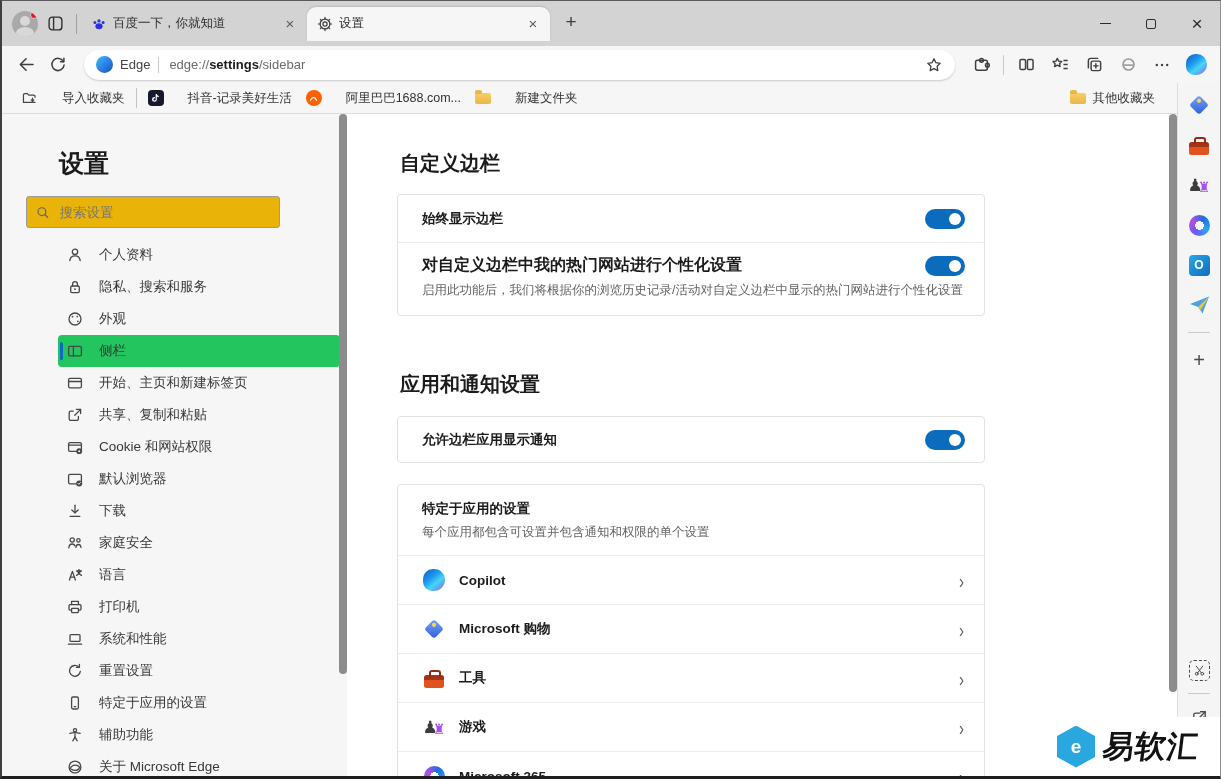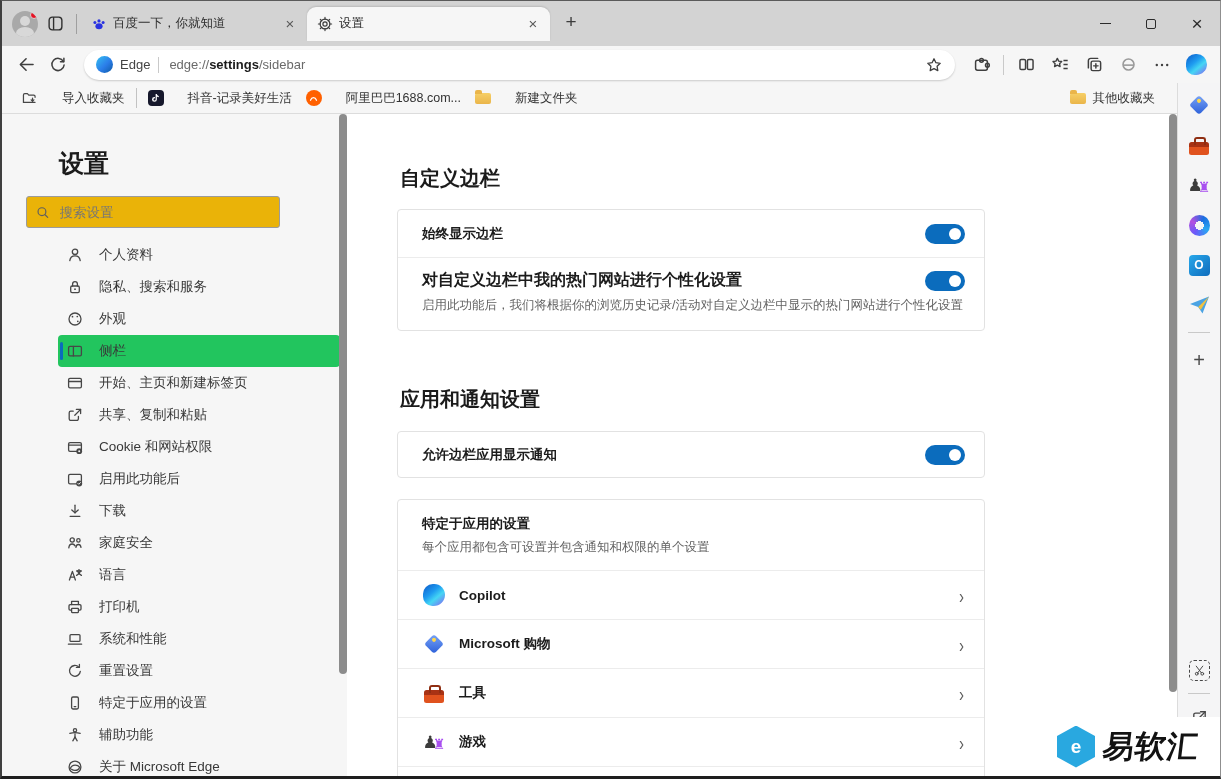--- a/index.html
+++ b/index.html
@@ -56,21 +56,21 @@
   .sitem{position:relative;height:32px;margin:0 4px 0 56px;width:282px;display:flex;align-items:center;border-radius:4px;color:#383838;font-size:13.5px;}
   .sitem .nico{margin-left:8px;flex:none;}
   .sitem .lbl{margin-left:15px;white-space:nowrap;}
   .sitem.selected{background:#22c55e;font-weight:400;}
   .sitem.selected::before{content:"";position:absolute;left:2px;top:7px;bottom:7px;width:3px;border-radius:2px;background:#0b6cbd;}
   .nico{stroke:#474747;fill:none;stroke-width:1.3;stroke-linecap:round;stroke-linejoin:round;}
   
   .sb{position:absolute;width:8px;border-radius:4px;background:#8c8c8c;}
   
   .content{position:absolute;left:345px;top:0;width:833px;height:667px;background:#fff;padding-left:50px;}
-  .h1{margin:51px 0 0 3px;font-size:20px;font-weight:700;color:#1b1b1b;height:27px;}
+  .h1{margin:36px 0 0 3px;font-size:20px;font-weight:700;color:#1b1b1b;height:27px;}
   .card{width:588px;border:1px solid #e2e2e2;border-radius:4px;background:#fff;}
   .card1{margin-top:17px;}
   .trow{display:flex;align-items:center;height:47px;padding:0 19px 0 24px;}
   .trow .lab{font-size:13.5px;font-weight:700;color:#1b1b1b;flex:1;}
   .trow2{padding:12px 19px 16px 24px;}
   .trow2 .top{display:flex;align-items:center;}
   .trow2 .lab{font-size:16px;font-weight:700;color:#1b1b1b;flex:1;}
   .desc{font-size:12.5px;color:#636363;margin-top:6px;}
   .divider{height:1px;background:#ececec;margin:0;}
   .toggle{position:relative;width:40px;height:20px;border-radius:10px;background:#0b6cbd;flex:none;}
@@ -364,21 +364,21 @@
               <circle cx="13.2" cy="13.2" r="1" fill="#f6f6f6" stroke="none"></circle>
             </svg>
           <span class="lbl">Cookie 和网站权限</span>
         </div>
         <div class="sitem">
           <svg class="nico" width="18" height="18" viewBox="0 0 18 18">
               <rect x="2.6" y="4.3" width="12.8" height="9.6" rx="1.4"></rect>
               <circle cx="13.2" cy="13.4" r="3" fill="#474747" stroke="none"></circle>
               <path d="m11.9 13.4.9.9 1.6-1.7" stroke="#f6f6f6" stroke-width="1"></path>
             </svg>
-          <span class="lbl">启用此功能后</span>
+          <span class="lbl">默认浏览器</span>
         </div>
         <div class="sitem">
           <svg class="nico" width="18" height="18" viewBox="0 0 18 18">
               <path d="M9 3.2v7.6"></path>
               <path d="M5.8 8 9 10.8 12.2 8"></path>
               <path d="M4.2 14.4h9.6"></path>
             </svg>
           <span class="lbl">下载</span>
         </div>
         <div class="sitem">

